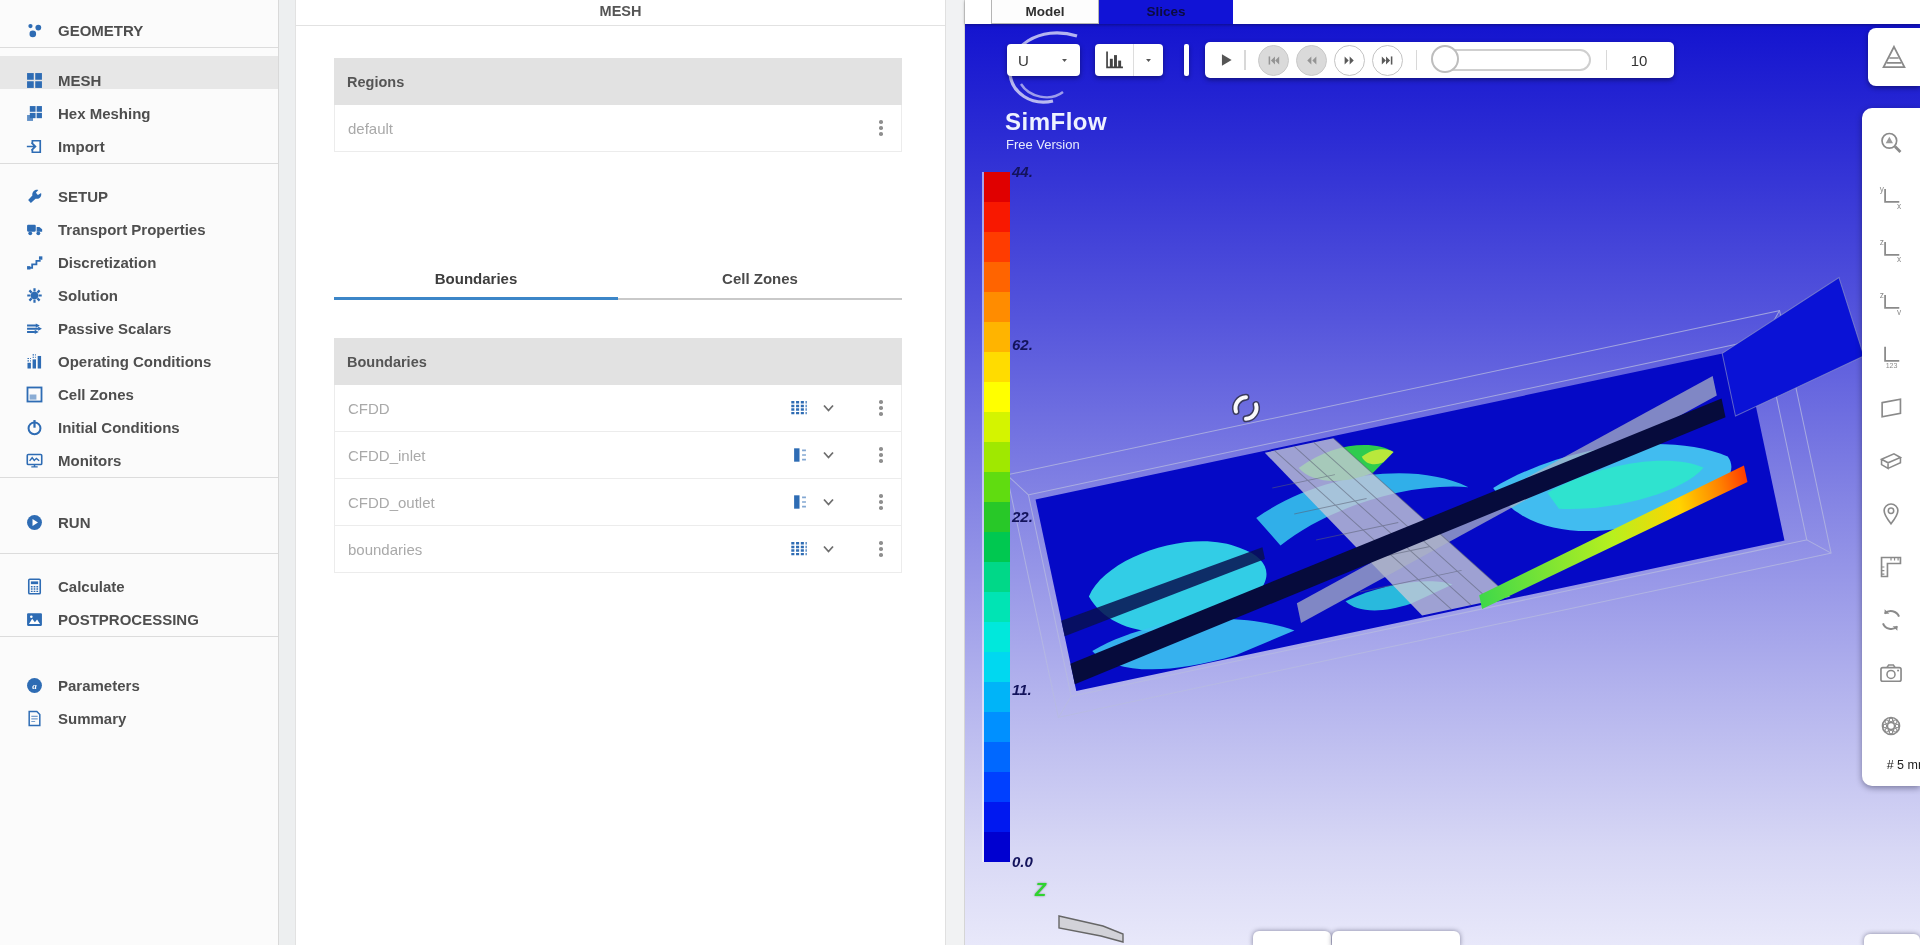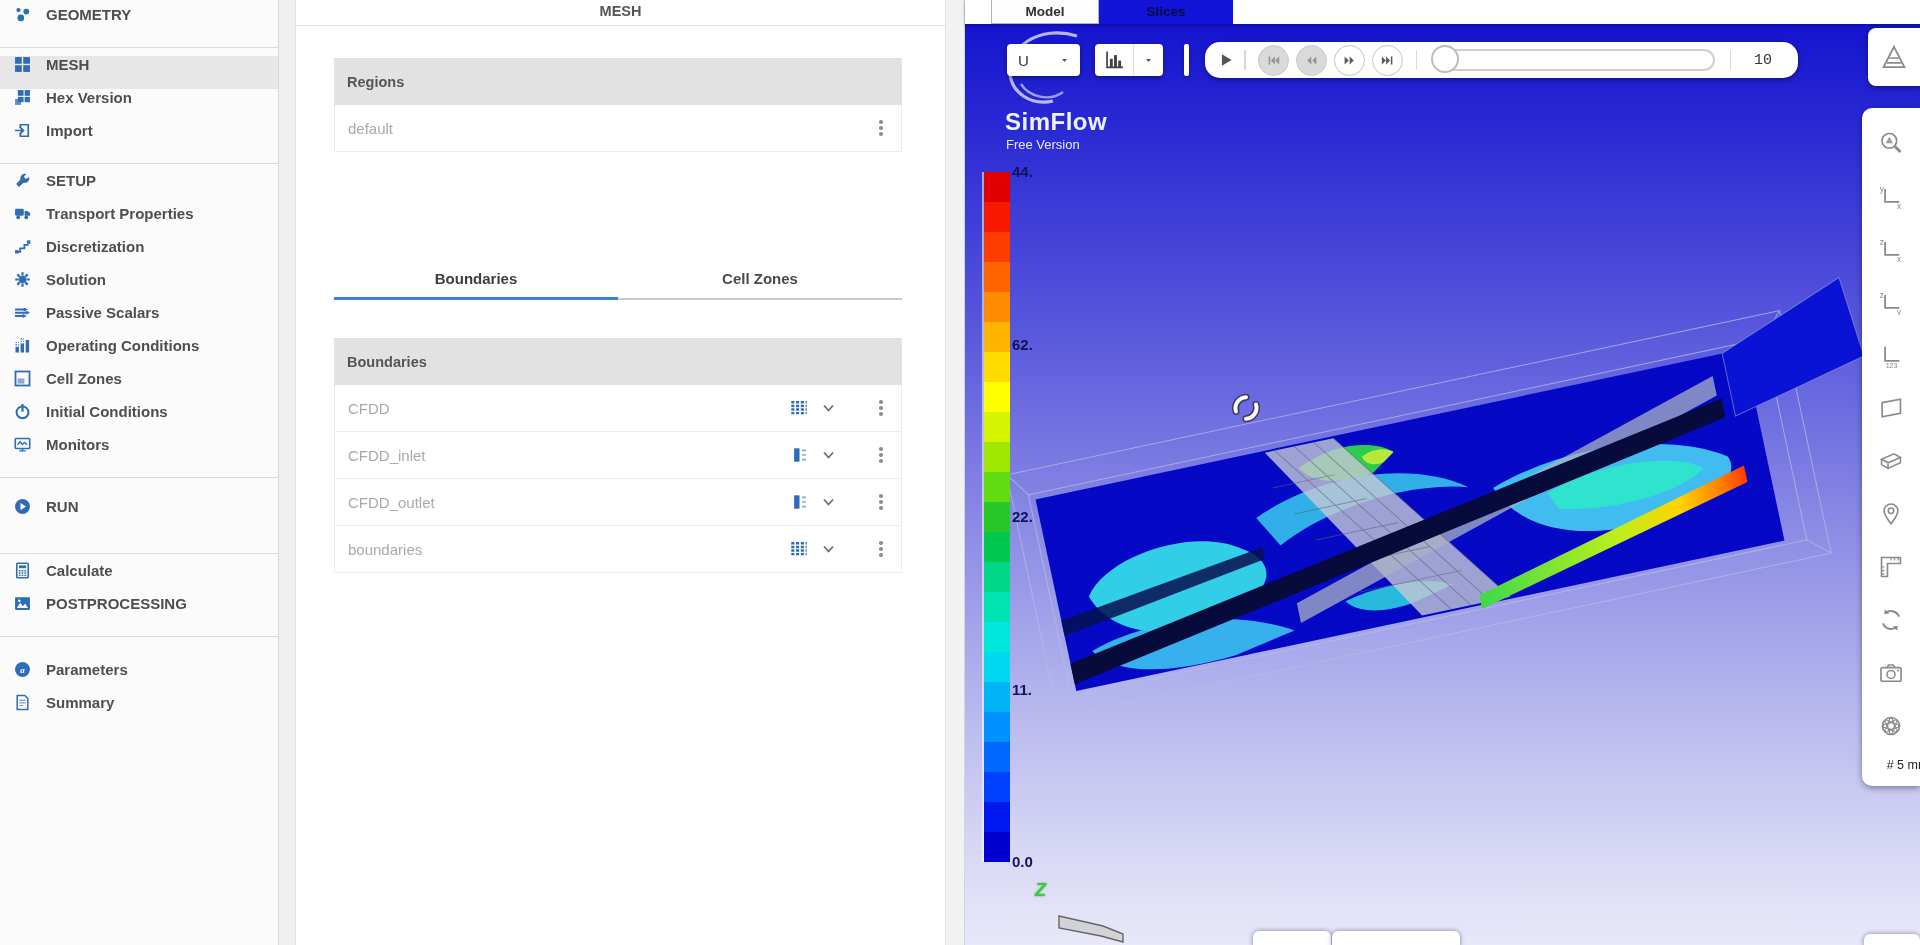--- a/index.html
+++ b/index.html
@@ -2,21 +2,21 @@
 <html><head>
 <meta charset="utf-8">
 <style>
   html,body{margin:0;padding:0;background:#fff;}
   .app{position:relative;width:1920px;height:945px;overflow:hidden;background:#fff;
        font-family:"Liberation Sans",sans-serif;-webkit-font-smoothing:antialiased;}
 
   
   .sidebar{position:absolute;left:0;top:0;width:278px;height:945px;background:#fbfbfb;
            box-sizing:border-box;padding-top:6px;}
-  .sb-item{display:flex;align-items:flex-start;height:33px;padding-left:14px;gap:15px;
+  .sb-item{display:flex;align-items:flex-end;height:33px;padding-left:26px;gap:15px;
            font-size:15px;font-weight:bold;color:#4e4e4e;cursor:pointer;white-space:nowrap;}
   .sb-item.active{background:#e7e7e7;}
   .sb-ic{width:17px;height:17px;display:inline-flex;color:#2e6cb4;flex:0 0 auto;}
   .sb-ic svg{width:100%;height:100%;}
   .sb-div{border-top:1px solid #dcdcdc;margin:8px 0;}
   .sb-sec.pad-run{padding:12px 0 14px;}
   .sb-sec.pad-last{padding-top:16px;}
 
   
   .gapcol{position:absolute;left:278px;top:0;width:18px;height:945px;background:#edeff0;
@@ -73,22 +73,22 @@
   .u-box{left:42px;top:20px;width:73px;height:32px;display:flex;align-items:center;
          justify-content:space-between;padding:0 11px;box-sizing:border-box;cursor:pointer;}
   .u-val{font-size:15px;color:#333;}
   .caret{width:9px;height:7px;color:#555;display:inline-flex;}
   .chart-box{left:130px;top:20px;width:68px;height:32px;display:flex;align-items:center;box-sizing:border-box;cursor:pointer;}
   .chart-ic{width:22px;height:22px;color:#444;margin:0 7px 0 9px;display:inline-flex;}
   .chart-div{width:1px;height:32px;background:#ddd;}
   .chart-caret{flex:1;display:flex;justify-content:center;}
   .wsep{left:219px;top:20px;width:5px;height:32px;background:#fff;border-radius:2px;
         position:absolute;z-index:6;box-shadow:0 2px 4px rgba(0,0,30,.4);}
-  .playbar{left:240px;top:18px;width:593px;height:36px;border-radius:15px;display:flex;
-           align-items:center;padding:0 12px;box-sizing:border-box;font-family:Liberation Mono, monospace;}
+  .playbar{left:240px;top:18px;width:469px;height:36px;border-radius:5px;display:flex;
+           align-items:center;padding:0 12px;box-sizing:border-box;}
   .pb-play{width:18px;height:18px;color:#555;display:inline-flex;cursor:pointer;}
   .pb-play svg{width:100%;height:100%;}
   .pb-sep{width:1.5px;height:20px;background:#d8d8d8;margin:0 9px;flex:0 0 auto;}
   .pb-circ{width:31px;height:31px;border-radius:50%;border:1.5px solid #c4c4c4;display:flex;
            align-items:center;justify-content:center;background:#fff;color:#5a5a5a;margin:0 3.5px;
            box-sizing:border-box;cursor:pointer;flex:0 0 auto;}
   .pb-circ.disabled{background:#dadada;border-color:#c9c9c9;color:#949494;}
   .pb-circ svg{width:13px;height:13px;}
   .slider{flex:1;height:22px;border:2px solid #cfcfcf;border-radius:12px;position:relative;
           margin:0 6px;box-sizing:border-box;cursor:pointer;}
@@ -105,21 +105,21 @@
   .rt-btn{width:44px;height:53px;display:flex;align-items:center;justify-content:center;
           color:#8a8a8a;cursor:pointer;}
   .rt-btn svg{width:26px;height:26px;}
   .tri-btn svg{width:28px;height:28px;}
   .rt-size{margin-top:6px;font-size:12.5px;color:#222;white-space:nowrap;margin-left:33px;}
 
   
   .colorbar{position:absolute;left:17px;top:148px;width:26px;height:690px;display:flex;
             flex-direction:column;z-index:2;border-left:2px solid rgba(255,255,255,.55);}
   .cb-seg{flex:1;}
-  .cb-tick{position:absolute;left:47px;font-size:15px;font-weight:bold;color:#13135c;z-index:2;}
+  .cb-tick{position:absolute;left:47px;font-size:15px;font-weight:bold;color:#13135c;z-index:2;font-style:italic;}
 
   
   .spinner{position:absolute;left:263px;top:366px;width:36px;height:36px;z-index:2;}
   .axis-z{position:absolute;left:70px;top:856px;font-size:18px;font-weight:bold;font-style:italic;
           color:#2fd42f;z-index:2;text-shadow:0 0 2px rgba(0,60,0,.5);}
   .axis-arrow{position:absolute;left:92px;top:874px;width:70px;height:46px;z-index:2;}
   .bstub{position:absolute;background:#fff;border-radius:6px 6px 0 0;z-index:6;
          box-shadow:0 0 5px rgba(0,0,40,.45);}
   .bstub.b1{left:288px;top:907px;width:78px;height:16px;}
   .bstub.b2{left:367px;top:907px;width:128px;height:16px;}
@@ -159,21 +159,21 @@
         <div class="sb-item">
           <span class="sb-ic">
             <svg viewBox="0 0 16 16" fill="currentColor" width="100%" height="100%">
               <rect x="3.6" y="1" width="5.4" height="5.4"></rect>
               <rect x="10" y="1" width="5" height="5.4"></rect>
               <rect x="3.6" y="7.4" width="5.4" height="5"></rect>
               <rect x="10" y="7.4" width="5" height="5"></rect>
               <rect x="1" y="9.4" width="5.6" height="5.6" opacity=".75"></rect>
             </svg>
           </span>
-          <span>Hex Version</span>
+          <span>Hex Meshing</span>
         </div>
         <div class="sb-item">
           <span class="sb-ic">
             <svg viewBox="0 0 16 16" fill="currentColor" width="100%" height="100%">
               <path d="M5.2 1.8h9v12.4h-9v-3h1.6v1.4h5.8V3.4H6.8v1.4H5.2z"></path>
               <path d="M.8 7.2h6L4.6 5l1.2-1.2L10 8l-4.2 4.2L4.6 11l2.2-2.2h-6z"></path>
             </svg>
           </span>
           <span>Import</span>
         </div>

